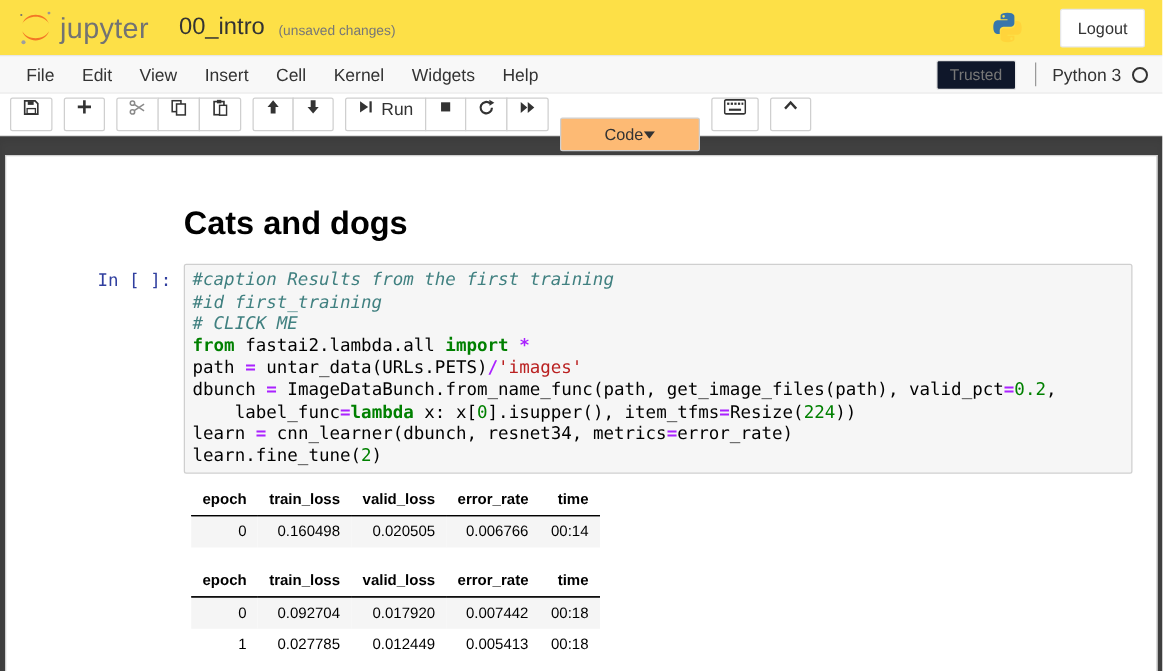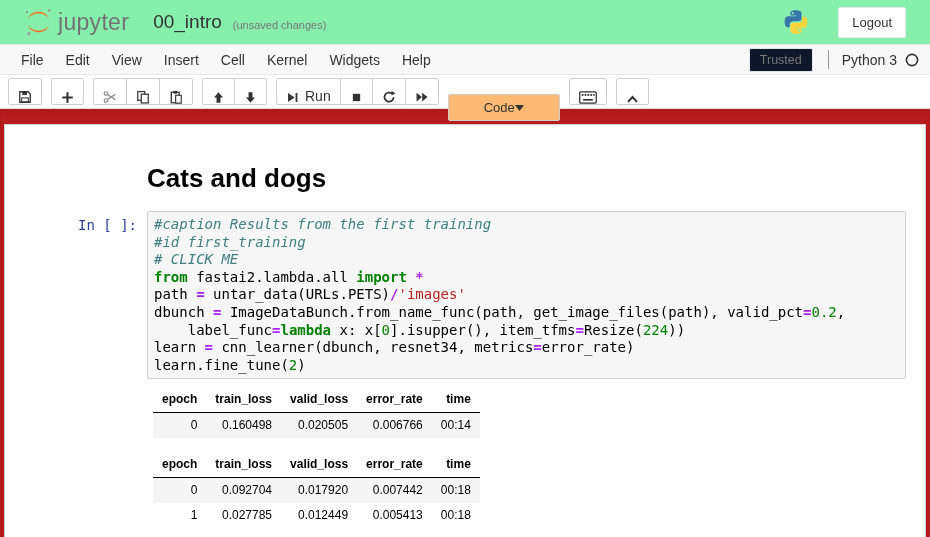--- a/index.html
+++ b/index.html
@@ -1,20 +1,20 @@
 <!DOCTYPE html>
 <html><head>
 <meta charset="utf-8">
 <style>
   * { margin:0; padding:0; box-sizing:border-box; }
   html,body { width:930px; height:537px; overflow:hidden; background:#fff;
               font-family:"Liberation Sans", sans-serif; }
 
   
-  .header { height:44px; display:flex; align-items:center; padding:0 22px; background:#86efac; }
+  .header { height:44px; display:flex; align-items:center; padding:0 12px; background:#fde047; }
   .logo { display:flex; align-items:center; cursor:pointer; }
   .logo svg { width:33px; height:33px; }
   .logo-text { font-size:23px; color:#737373; margin-left:3px; letter-spacing:0.3px; }
   .nb-name { font-size:19px; color:#333; margin-left:24px; cursor:pointer; }
   .autosave { font-size:11px; color:#777; margin-left:11px; padding-top:5px; }
   .header-right { margin-left:auto; display:flex; align-items:center; gap:28px; padding-right:2px; }
   .python-logo { width:28px; height:28px; }
   .logout { font-size:13px; color:#333; background:#fff; border:1px solid #e7e7e7;
             border-radius:2px; padding:7px 13px; cursor:pointer; font-family:inherit; }
 
@@ -26,31 +26,31 @@
   .trusted { font-size:12.5px; color:#777; border:1px solid #e7e7e7; border-radius:2px;
              padding:4px 10px; background:#0f172a; }
   .menu-divider { width:1px; height:19px; background:#9a9a9a; margin:0 13px 0 15px; }
   .kernel-name { font-size:14px; color:#333; margin-right:7px; }
 
   
   .toolbar { height:34px; background:#fff; display:flex; align-items:center;
              padding:0 8px; gap:9px; border-bottom:1px solid #e0e0e0; }
   .btn-group { display:flex; }
   .btn { height:27px; min-width:33px; background:#fff; border:1px solid #cfcfcf;
-         display:flex; align-items:flex-end; justify-content:center; padding:0 9px;
+         display:flex; align-items:flex-start; justify-content:center; padding:0 9px;
          margin-left:-1px; cursor:pointer; }
   .btn-group .btn:first-child { margin-left:0; border-top-left-radius:2px; border-bottom-left-radius:2px; }
   .btn-group .btn:last-child { border-top-right-radius:2px; border-bottom-right-radius:2px; }
   .run-btn { gap:6px; font-size:14px; color:#333; }
   .cell-type { width:112px; height:27px; border:1px solid #cfcfcf; border-radius:2px;
                display:flex; align-items:center; justify-content:center;
                padding:0 9px; font-size:13px; color:#333; background:#fdba74; cursor:pointer;margin-top:32px; }
 
   
-  .page-bg { background:#b91c1c; height:428px; padding:15px 4px 0;
+  .page-bg { background:#404040; height:428px; padding:15px 4px 0;
              box-shadow:inset 0 4px 5px rgba(0,0,0,0.07); }
   .notebook { background:#fff; border:1px solid #d0d0d0; border-bottom:none;
               height:100%; padding-top:20px; overflow:hidden; }
 
   .cell { display:flex; }
   .prompt { width:142px; flex:none; text-align:right; padding-right:10px;
             font-family:"DejaVu Sans Mono", monospace; font-size:14px;
             color:#303F9F; line-height:17px; padding-top:6px; }
   .md-cell { padding:18px 0 18px 0; }
   .md-cell h1 { font-size:26px; font-weight:bold; color:#000; line-height:30px; }

